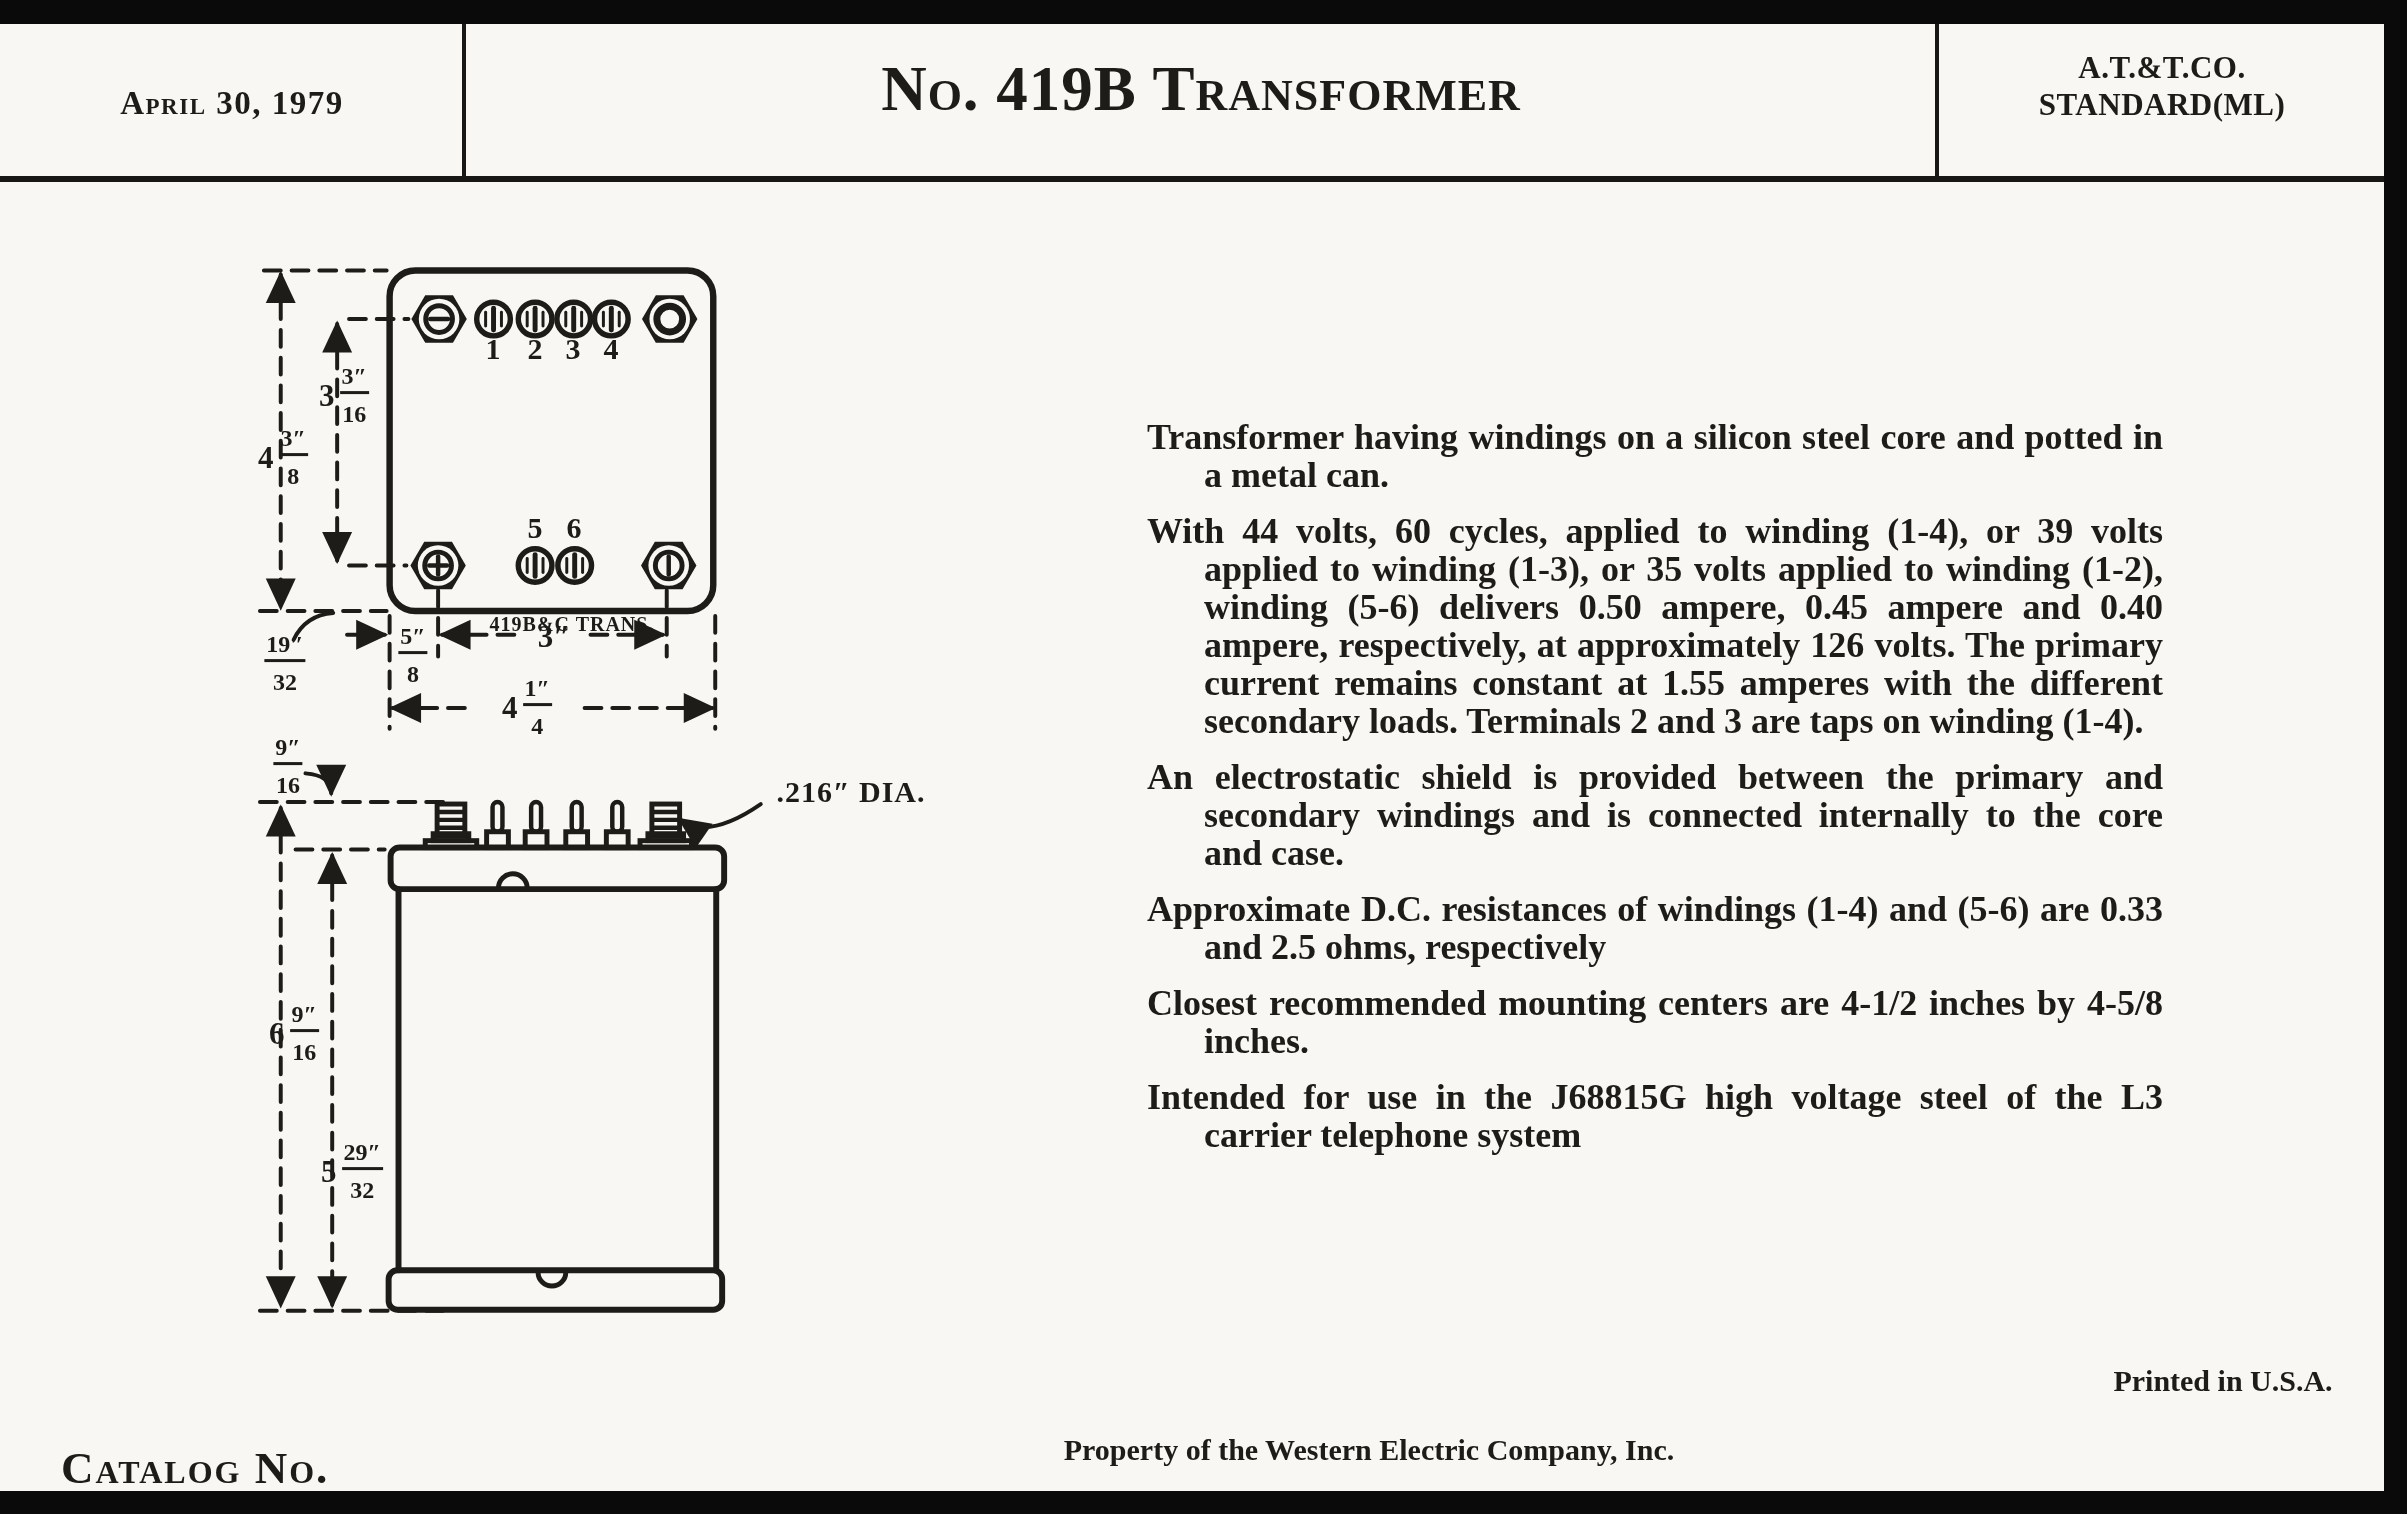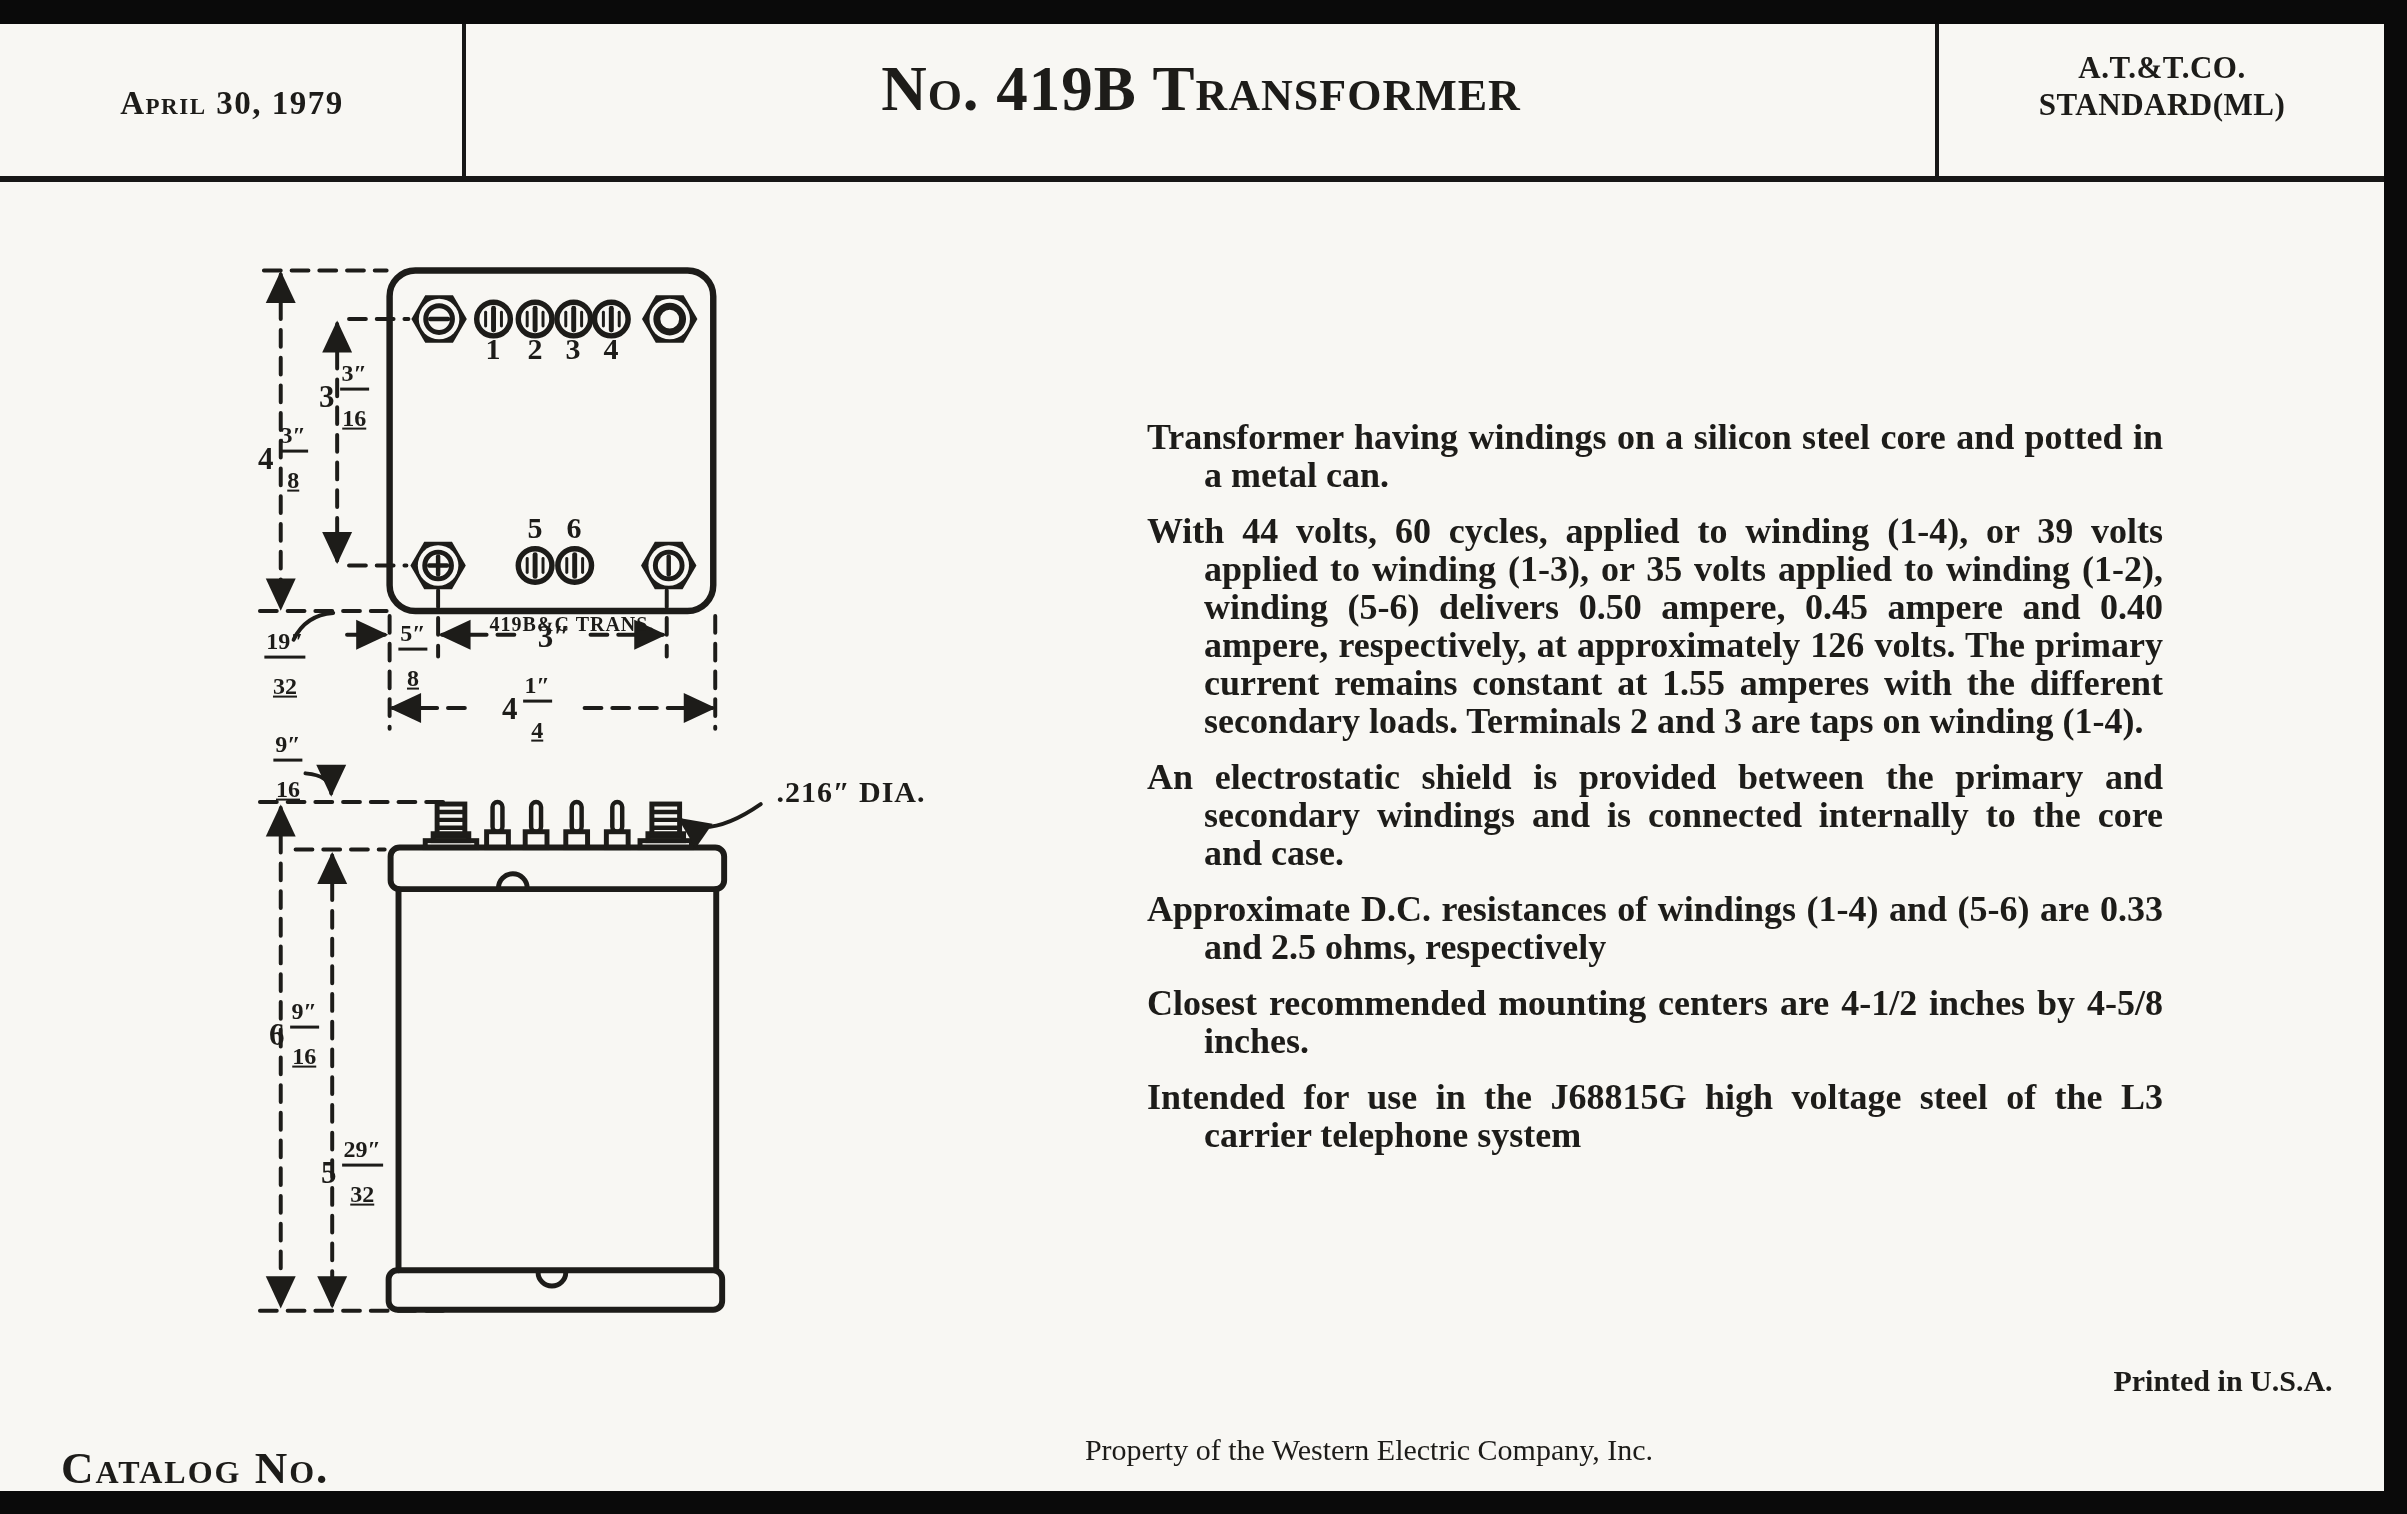--- a/index.html
+++ b/index.html
@@ -37,36 +37,36 @@
   .desc p{
     margin:0 0 18px 8px;padding-left:57px;text-indent:-57px;text-align:justify;
   }
   
   .catalog{
     position:absolute;left:61px;top:1418px;
     font-weight:700;font-size:45px;font-variant:small-caps;letter-spacing:2px;white-space:nowrap;
   }
   .property{
     position:absolute;left:1369px;top:1426px;transform:translate(-50%,-50%);
-    font-weight:400;font-size:30px;white-space:nowrap;
+    font-weight:700;font-size:30px;white-space:nowrap;
   }
   .printed{
     position:absolute;left:2223px;top:1357px;transform:translate(-50%,-50%);
     font-weight:700;font-size:30px;white-space:nowrap;
   }
   
   .draw-svg{position:absolute;left:139px;top:204px;width:812px;height:1158px;}
   .dim{
     position:absolute;transform:translate(-50%,-50%);
     display:flex;align-items:center;gap:5px;
     font-weight:700;font-size:31px;line-height:1;white-space:nowrap;
   }
   .frac{display:inline-flex;flex-direction:column;align-items:center;font-size:24px;line-height:1.08;}
   .frac .num{border-bottom:3px solid #1d1c19;padding:0 2px 1px 2px;}
-  .frac .den{padding-top:15px;text-decoration:underline;}
+  .frac .den{padding-top:8px;}
   .tnum{
     position:absolute;transform:translate(-50%,-50%);
     font-weight:700;font-size:30px;line-height:1;
   }
   .stamp{
     position:absolute;transform:translate(-50%,-50%);
     font-weight:700;font-size:20px;letter-spacing:1px;white-space:nowrap;
   }
   .dia{
     position:absolute;transform:translate(-50%,-50%);

